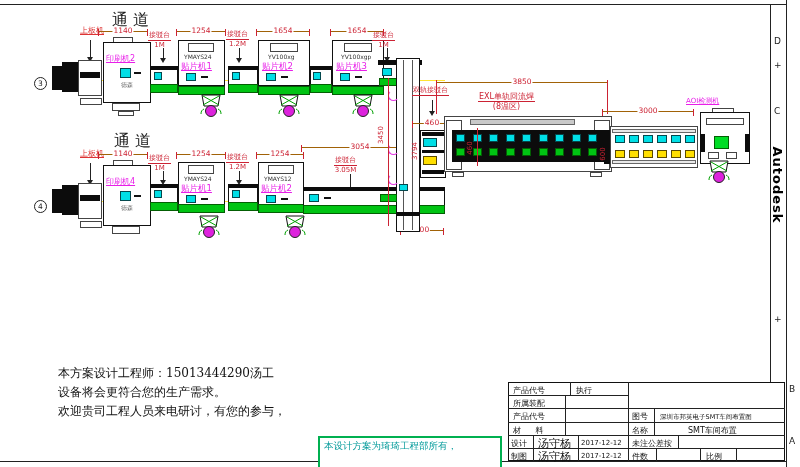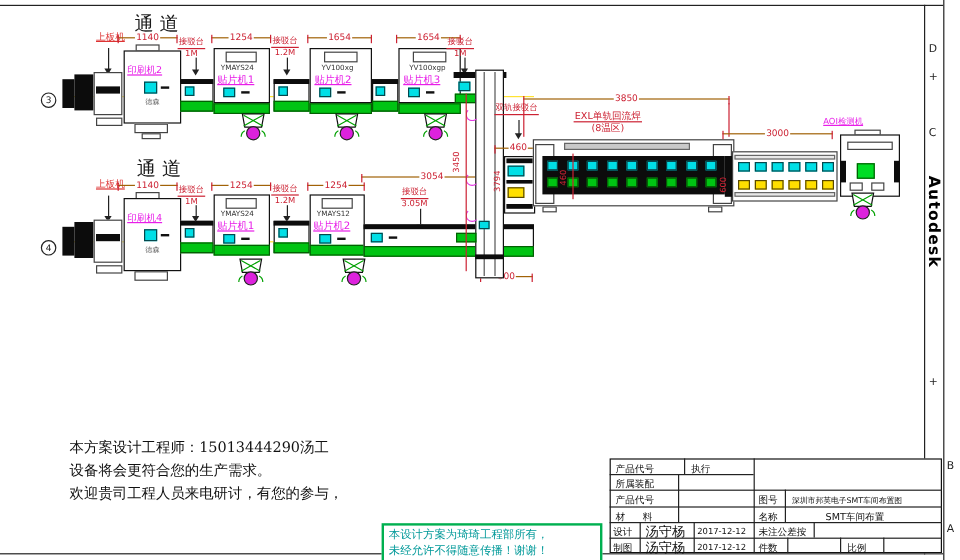--- a/index.html
+++ b/index.html
@@ -368,21 +368,20 @@
     </svg>
 
   <div class="note" style="left:58px;top:364px">
     <div>本方案设计工程师：15013444290汤工</div>
     <div>设备将会更符合您的生产需求。</div>
     <div>欢迎贵司工程人员来电研讨，有您的参与，</div>
   </div>
 
   <div class="stamp" style="left:318px;top:436px;width:172px;height:34px">
     <div>本设计方案为琦琦工程部所有，</div>
-    <div>未经允许不得随意传播！谢谢！</div>
   </div>
 
   <div class="abs" style="left:508px;top:382px;width:277px;height:79px;border:1.5px solid #111;box-sizing:border-box;background:#fff"></div>
 
   <div class="hl" style="left:508px;top:395px;width:120px"></div>
   <div class="hl" style="left:508px;top:408px;width:277px"></div>
   <div class="hl" style="left:508px;top:422px;width:277px"></div>
   <div class="hl" style="left:508px;top:435px;width:277px"></div>
   <div class="hl" style="left:508px;top:448px;width:277px"></div>
 

